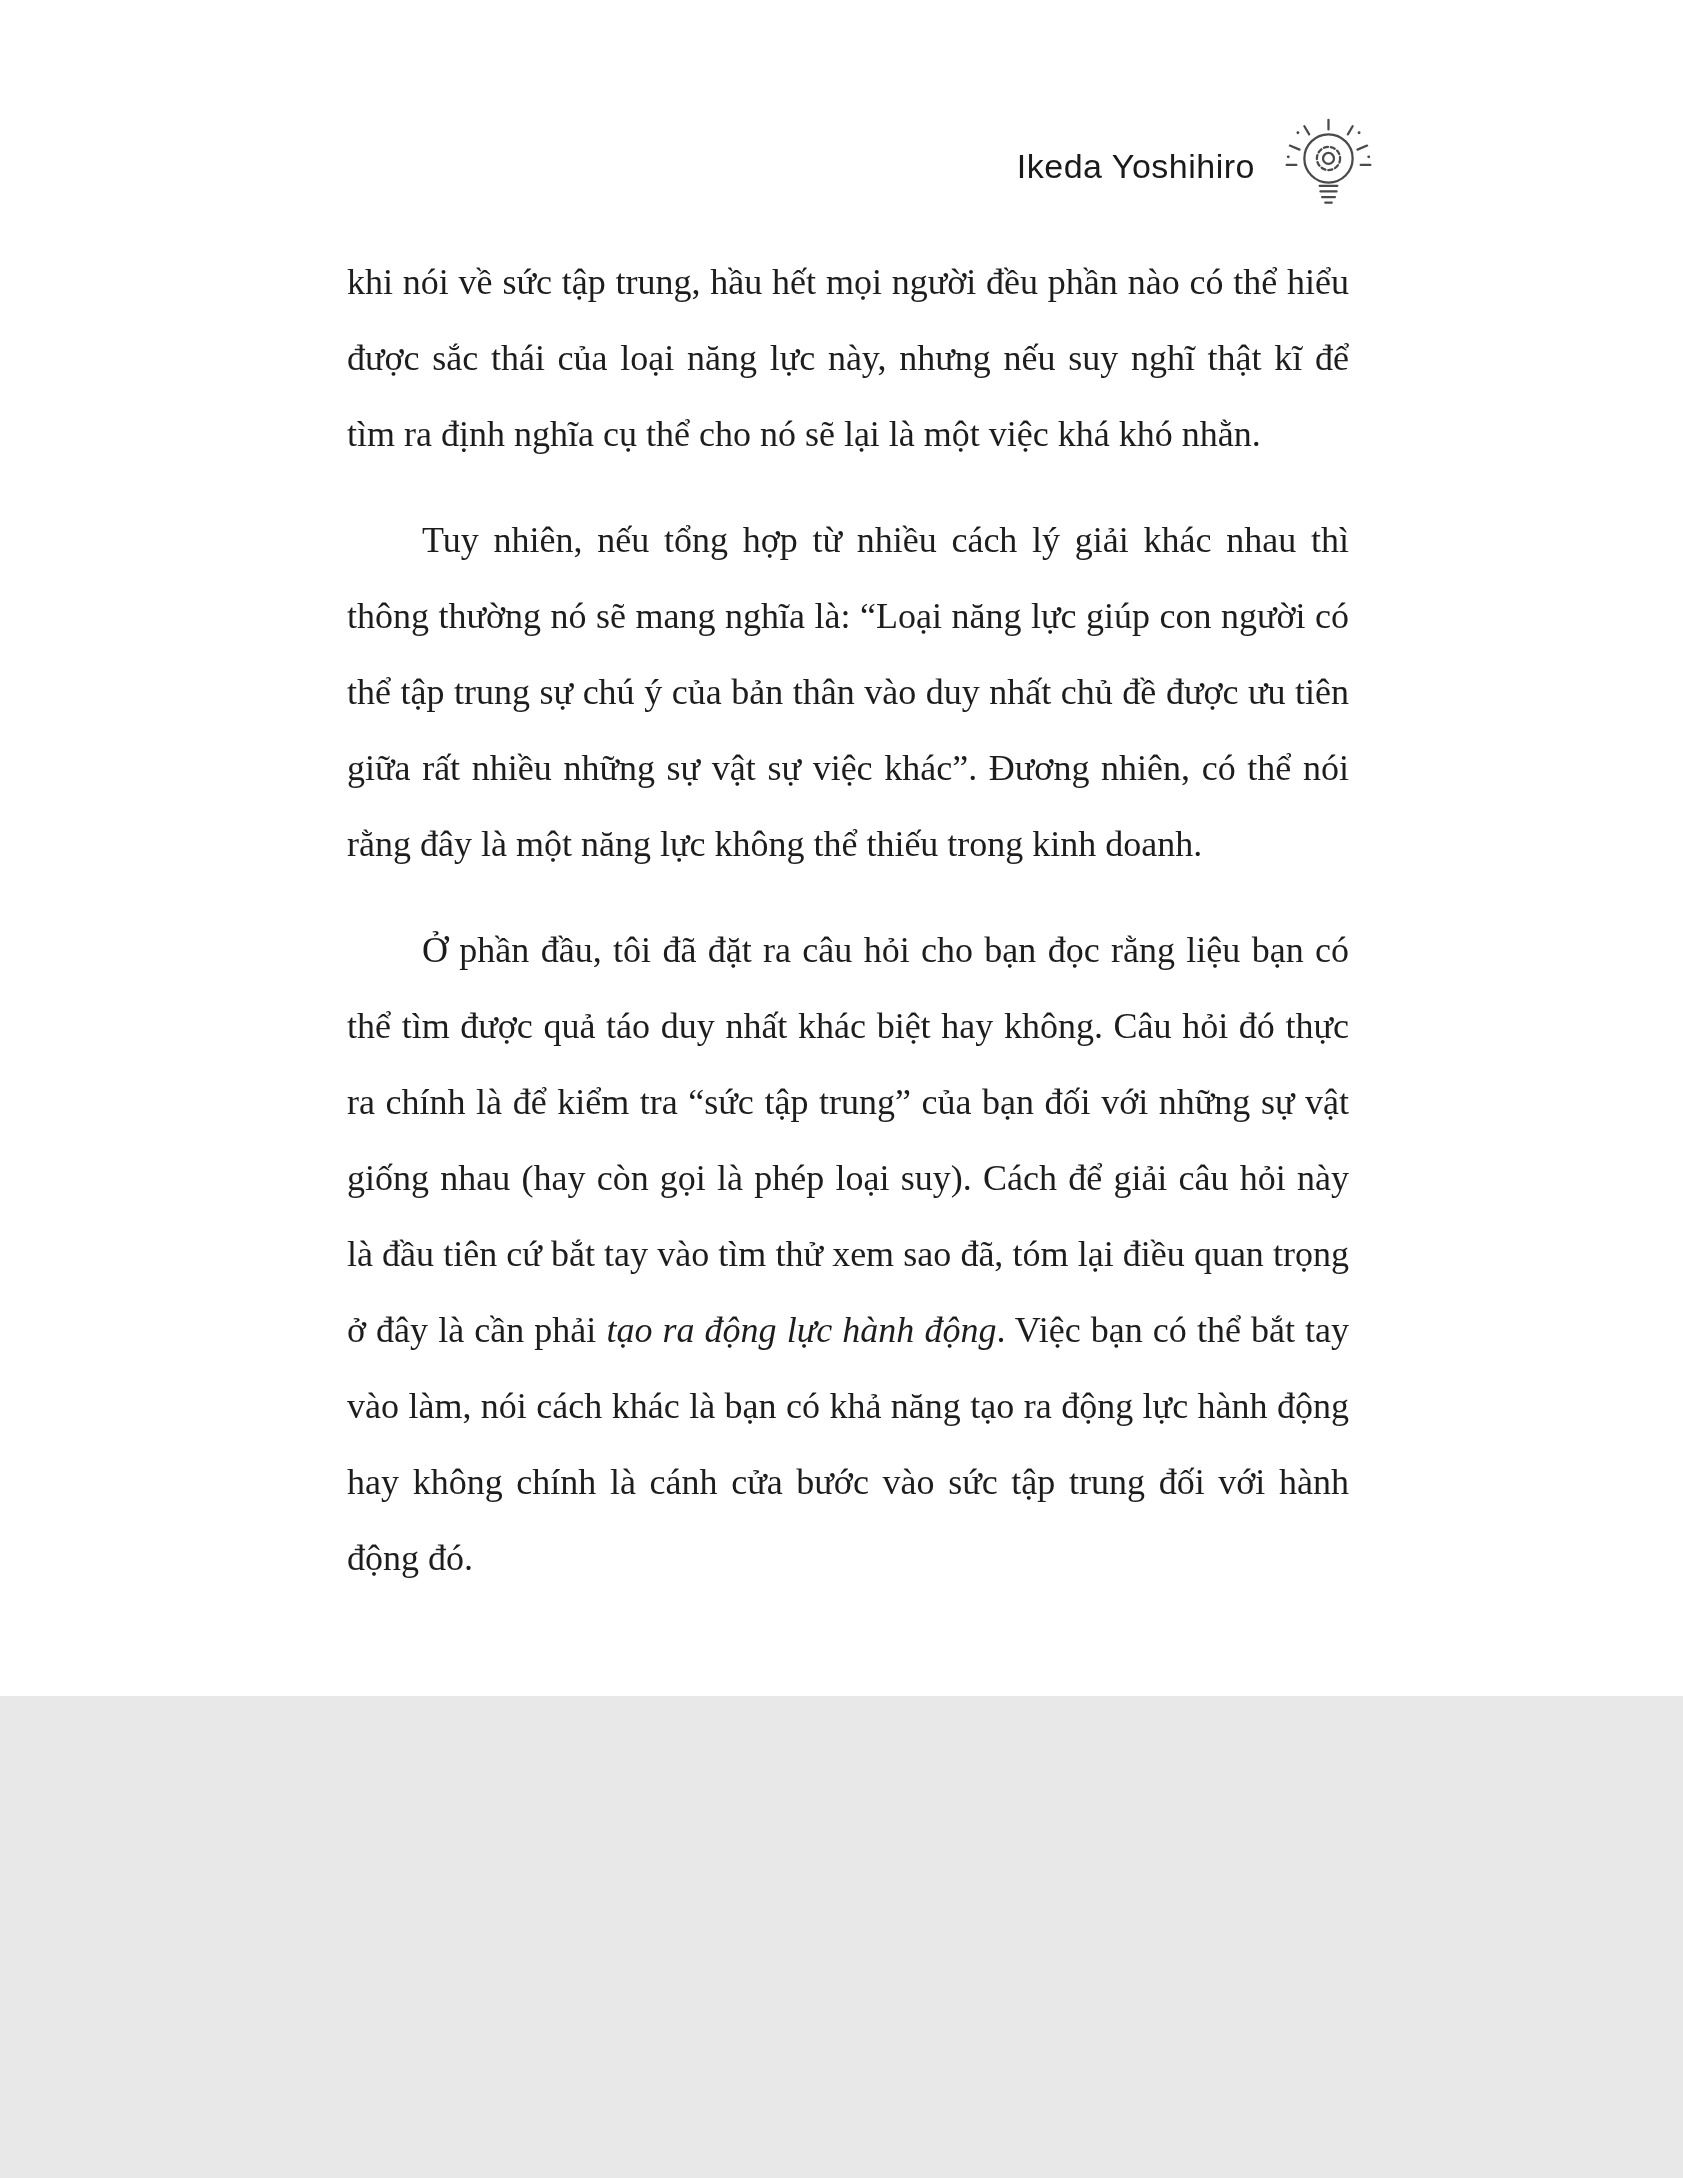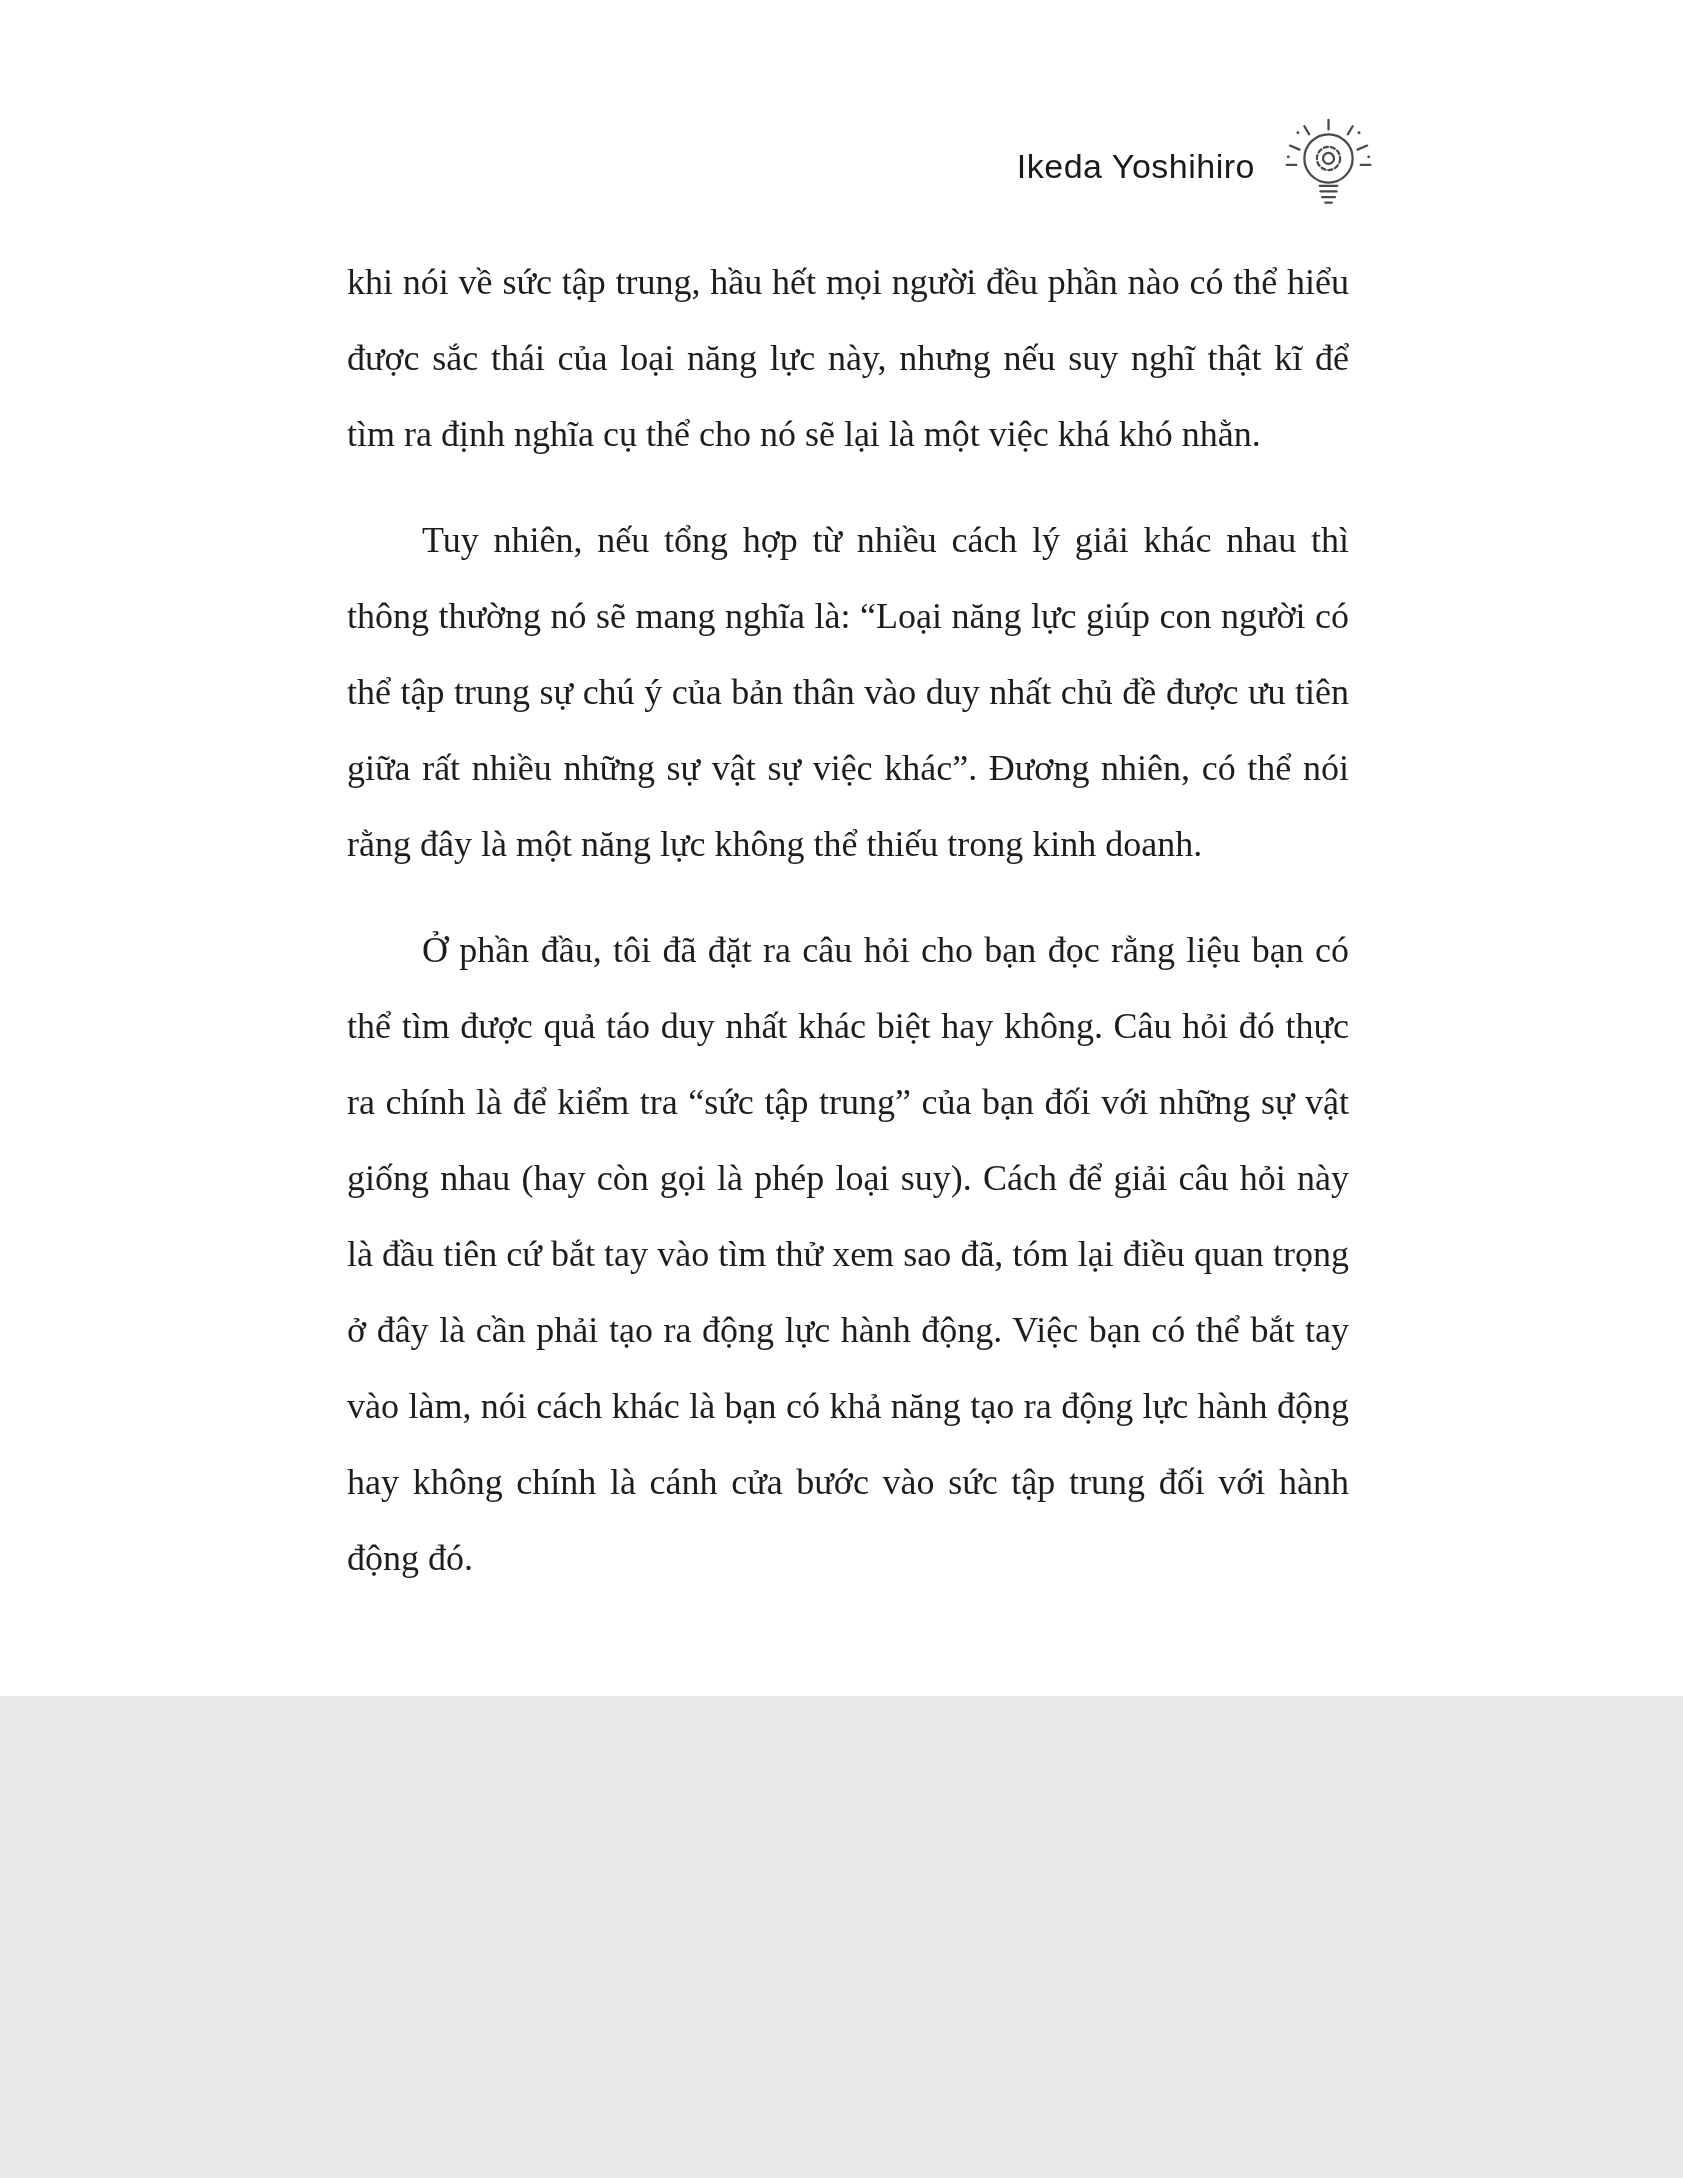--- a/index.html
+++ b/index.html
@@ -37,21 +37,21 @@
     position: absolute;
     left: 347px;
     top: 244px;
     width: 1002px;
     font-size: 36px;
     line-height: 76px;
     text-align: justify;
   }
   .para { margin: 0 0 30px 0; }
   .para.indent { text-indent: 75px; }
-  .italic { }
+  .italic { font-style: italic; }
 
   
   .page-number {
     position: absolute;
     left: 347px;
     top: 1948px;
     width: 1002px;
     text-align: right;
     font-size: 42px;
     color: #1d1d1d;

